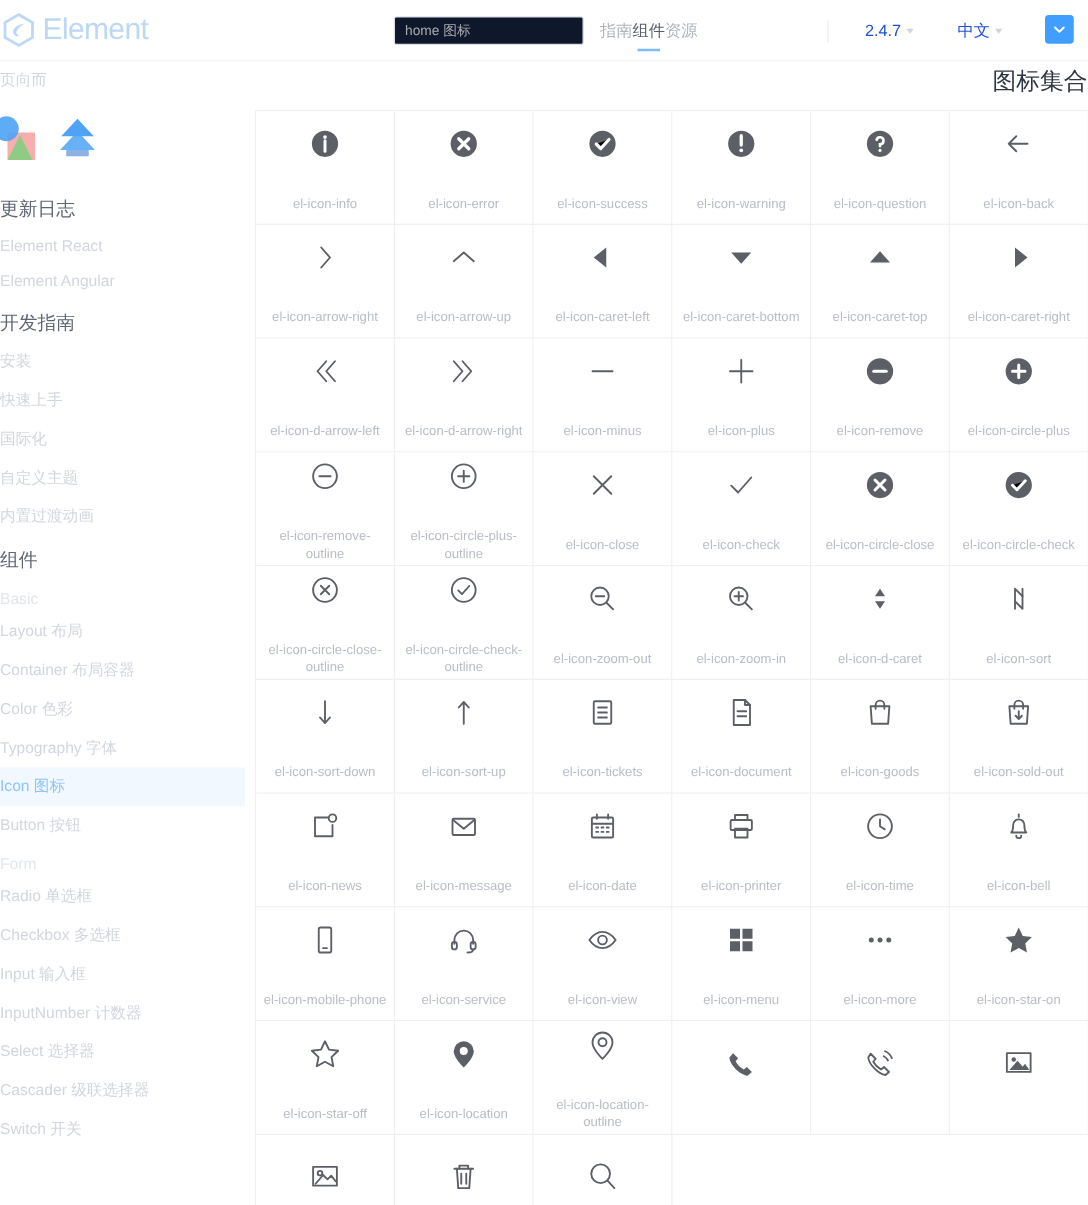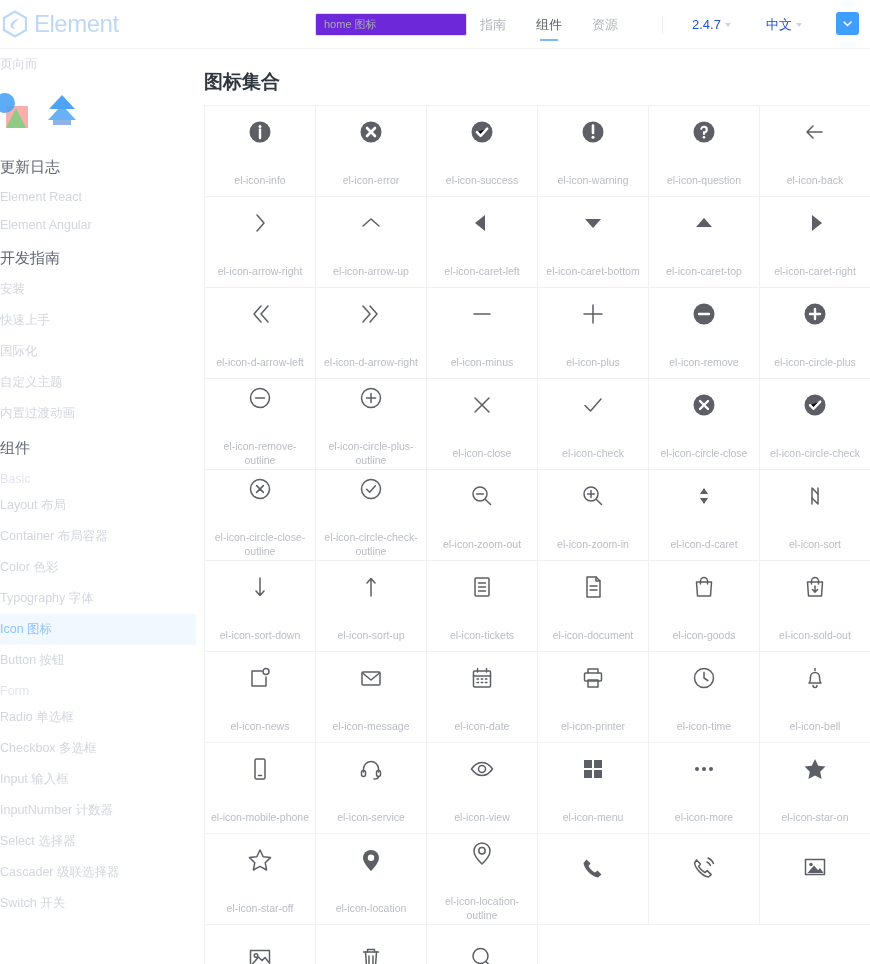--- a/index.html
+++ b/index.html
@@ -31,33 +31,33 @@
     font-size: 24px;
     color: #bcd8f5;
     letter-spacing: -0.5px;
     font-weight: 400;
   }
   .search-box {
     position: absolute; left: 315px; top: 13px;
     width: 152px; height: 23px;
     border: 1px solid #dcdfe6;
     border-radius: 2px;
-    background: #6d28d9;
+    background: #0f172a;
     display: flex; align-items: center;
     padding: 0 6px;
   }
   .search-input {
     border: none; outline: none; background: transparent;
     font-size: 11px; color: #a8abb2; width: 100%;
     font-family: "Liberation Sans", sans-serif;
   }
   .nav {
     position: absolute; left: 480px; top: 0;
     height: 49px;
-    display: flex; align-items: center; gap: 30px;
+    display: flex; align-items: center; 
   }
   .nav-item {
     font-size: 13px; color: #afb4bb;
     height: 49px; line-height: 49px;
     position: relative; cursor: pointer;
   }
   .nav-item.active { color: #5a5e66; }
   .nav-item.active::after {
     content: ""; position: absolute;
     left: 50%; transform: translateX(-50%);
@@ -127,22 +127,23 @@
 
   
   .main {
     position: absolute; top: 49px; left: 196px;
     width: 674px; height: 915px;
     background: #fff;
     overflow: hidden;
   }
   .page-title {
     font-size: 19px; color: #2f3640;
-    font-weight: 700;
-    margin: 20px 0 10px 8px;
+    font-weight: 400;
+    margin: 3px 0 10px 8px;
+    text-align: right;
   }
   .icon-grid {
     width: 666px;
     margin-left: 8px;
     border-top: 1px solid #eef0f3;
     border-left: 1px solid #eef0f3;
     display: grid;
     grid-template-columns: repeat(6, 111px);
   }
   .icon-cell {

